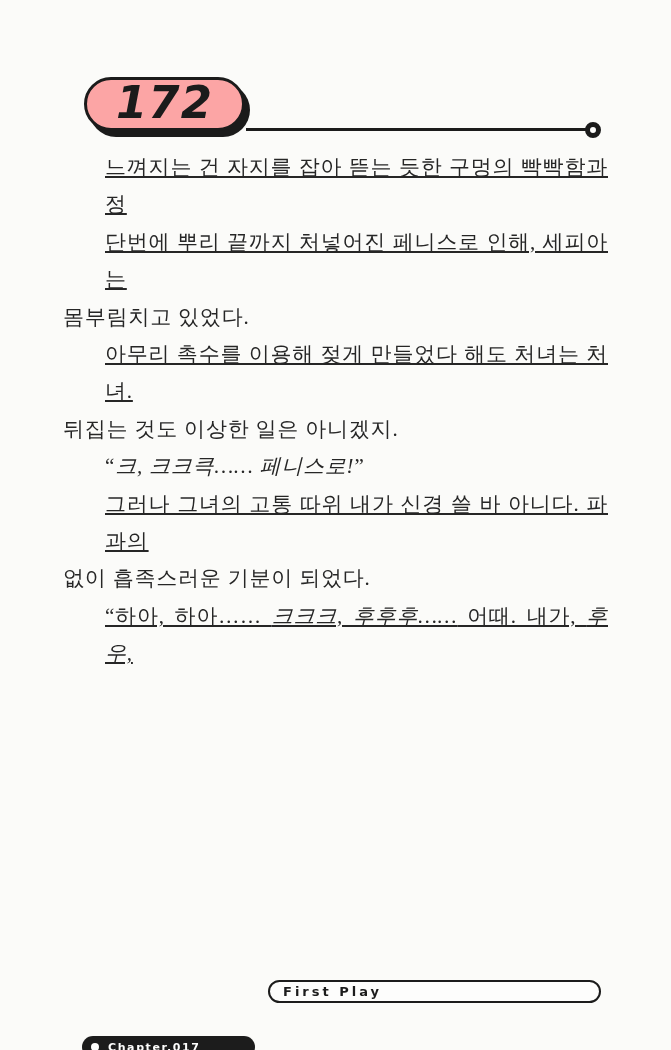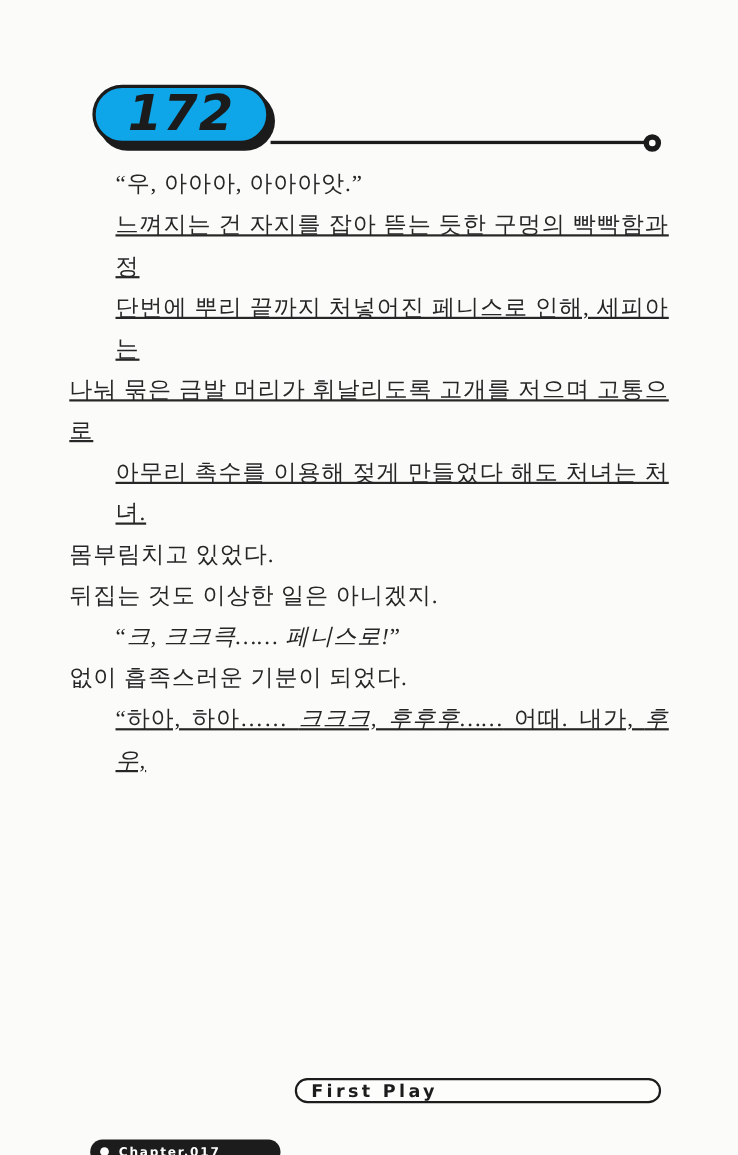--- a/index.html
+++ b/index.html
@@ -8,21 +8,21 @@
     width:671px;height:1050px;
     background:#fbfbf9;
     overflow:hidden;
     font-family:"Liberation Serif","DejaVu Serif",serif;
     color:#262626;
   }
   
   .pageno-capsule{
     position:absolute;left:84px;top:77px;
     width:161px;height:54px;
-    background:#0ea5e9;
+    background:#fca5a5;
     border:3px solid #1b1b1b;
     border-radius:30px;
     box-shadow:5px 6px 0 #1b1b1b;
     box-sizing:border-box;
     display:flex;align-items:center;justify-content:center;
     z-index:2;
   }
   .pageno{
     font-family:"DejaVu Sans","Liberation Sans",sans-serif;
     font-size:45px;font-weight:bold;font-style:italic;
@@ -76,44 +76,43 @@
   .section-badge{
     position:absolute;left:268px;top:980px;
     width:333px;height:23px;
     background:#fdfdfc;
     border:2px solid #1c1c1c;border-radius:12px;
     box-sizing:border-box;
     display:flex;align-items:center;padding-left:13px;
   }
   .section-label{
     font-family:"DejaVu Sans","Liberation Sans",sans-serif;
-    font-size:16px;font-weight:bold;letter-spacing:3px;
+    font-size:13px;font-weight:bold;letter-spacing:3px;
     color:#1c1c1c;white-space:nowrap;
   }
 </style>
 </head>
 <body>
 
 <div class="page">
 
   <div class="pageno-capsule">
     <span class="pageno">172</span>
   </div>
   <div class="header-rule"></div>
   <div class="header-ring"></div>
 
   <div class="text-column" id="text-column">
-      <div class="line indent"><span>“우, 아아아, 아아아앗.”</span></div>
       <div class="line indent full"><span>느껴지는 건 자지를 잡아 뜯는 듯한 구멍의 빡빡함과 정</span></div>
       <div class="line indent full"><span>단번에 뿌리 끝까지 처넣어진 페니스로 인해, 세피아는</span></div>
-      <div class="line full"><span>나눠 묶은 금발 머리가 휘날리도록 고개를 저으며 고통으로</span></div>
+      <div class="line"><span>몸부림치고 있었다.</span></div>
       <div class="line indent full"><span>아무리 촉수를 이용해 젖게 만들었다 해도 처녀는 처녀.</span></div>
-      <div class="line"><span>몸부림치고 있었다.</span></div>
       <div class="line"><span>뒤집는 것도 이상한 일은 아니겠지.</span></div>
       <div class="line indent"><span>“</span><span class="em">크, 크크큭…… 페니스로!</span><span>”</span></div>
+      <div class="line indent full"><span>그러나 그녀의 고통 따위 내가 신경 쓸 바 아니다. 파과의</span></div>
       <div class="line"><span>없이 흡족스러운 기분이 되었다.</span></div>
       <div class="line indent full"><span>“하아, 하아…… </span><span class="em">크크크, 후후후……</span><span> 어때. 내가, </span><span class="em">후우,</span></div>
     </div>
 
   <div class="chapter-badge">
     <span class="chapter-bullet"></span>
     <span class="chapter-label">Chapter.017</span>
   </div>
   <div class="section-badge">
     <span class="section-label">First Play</span>

